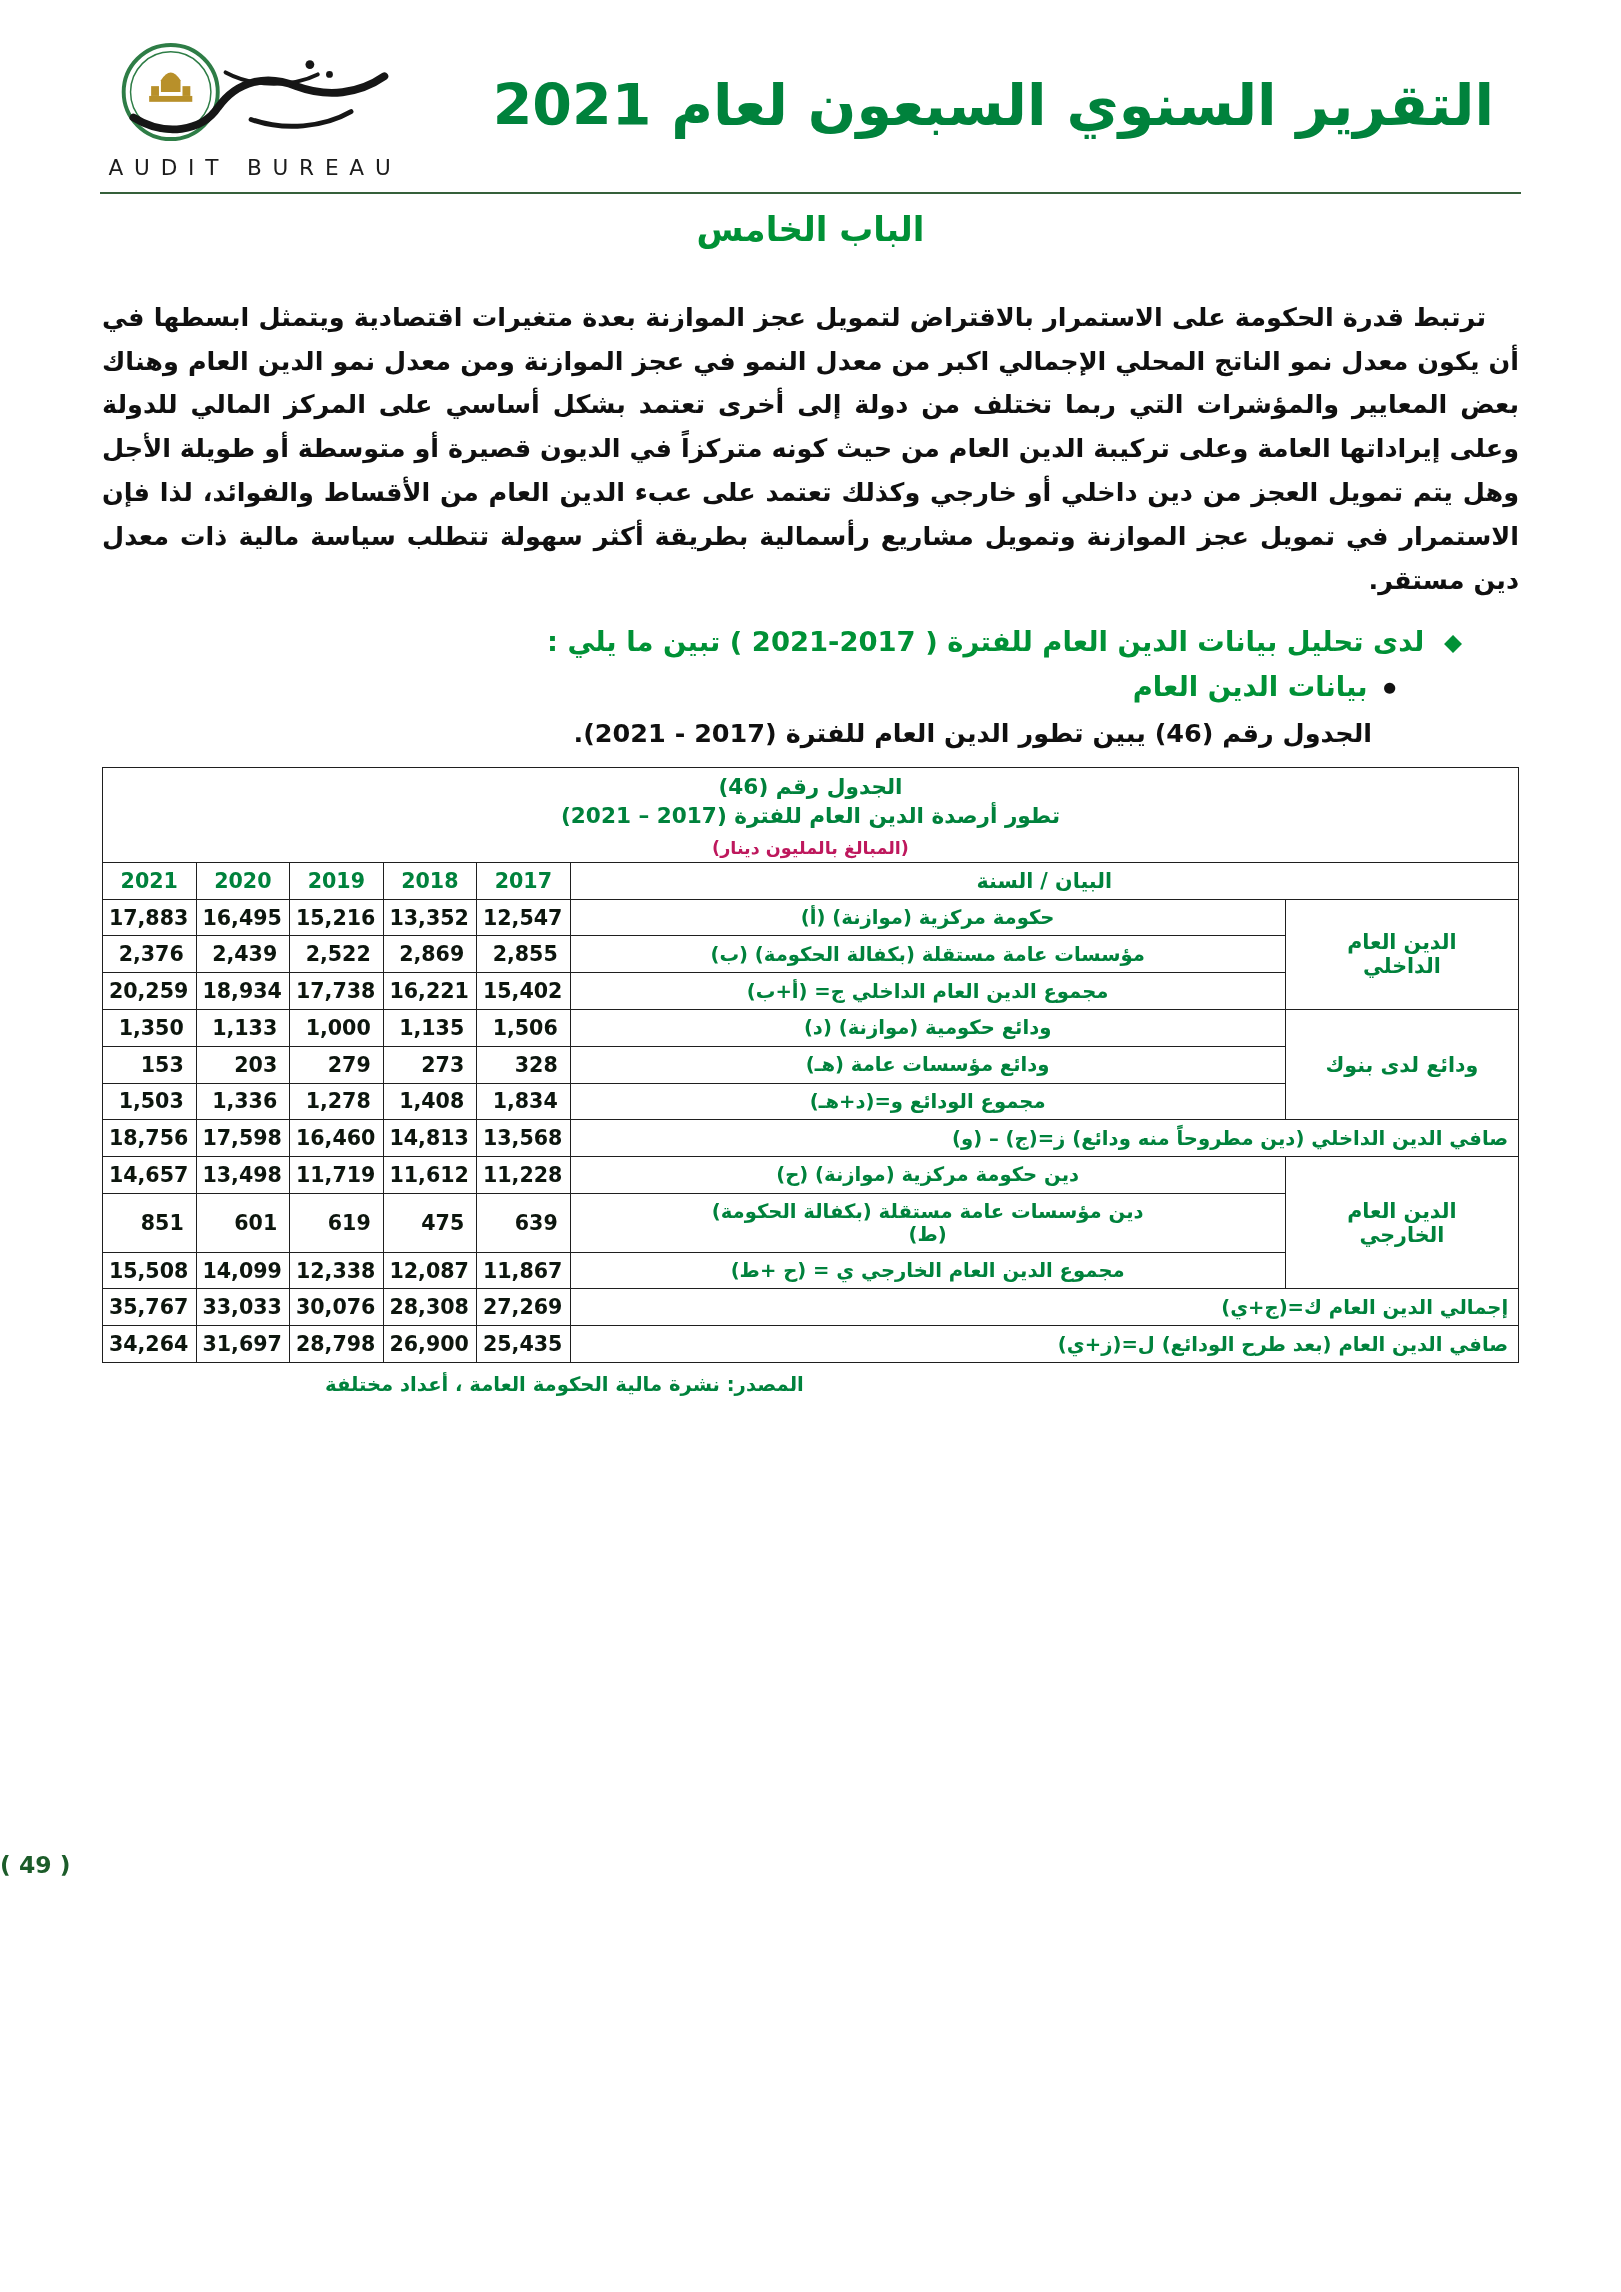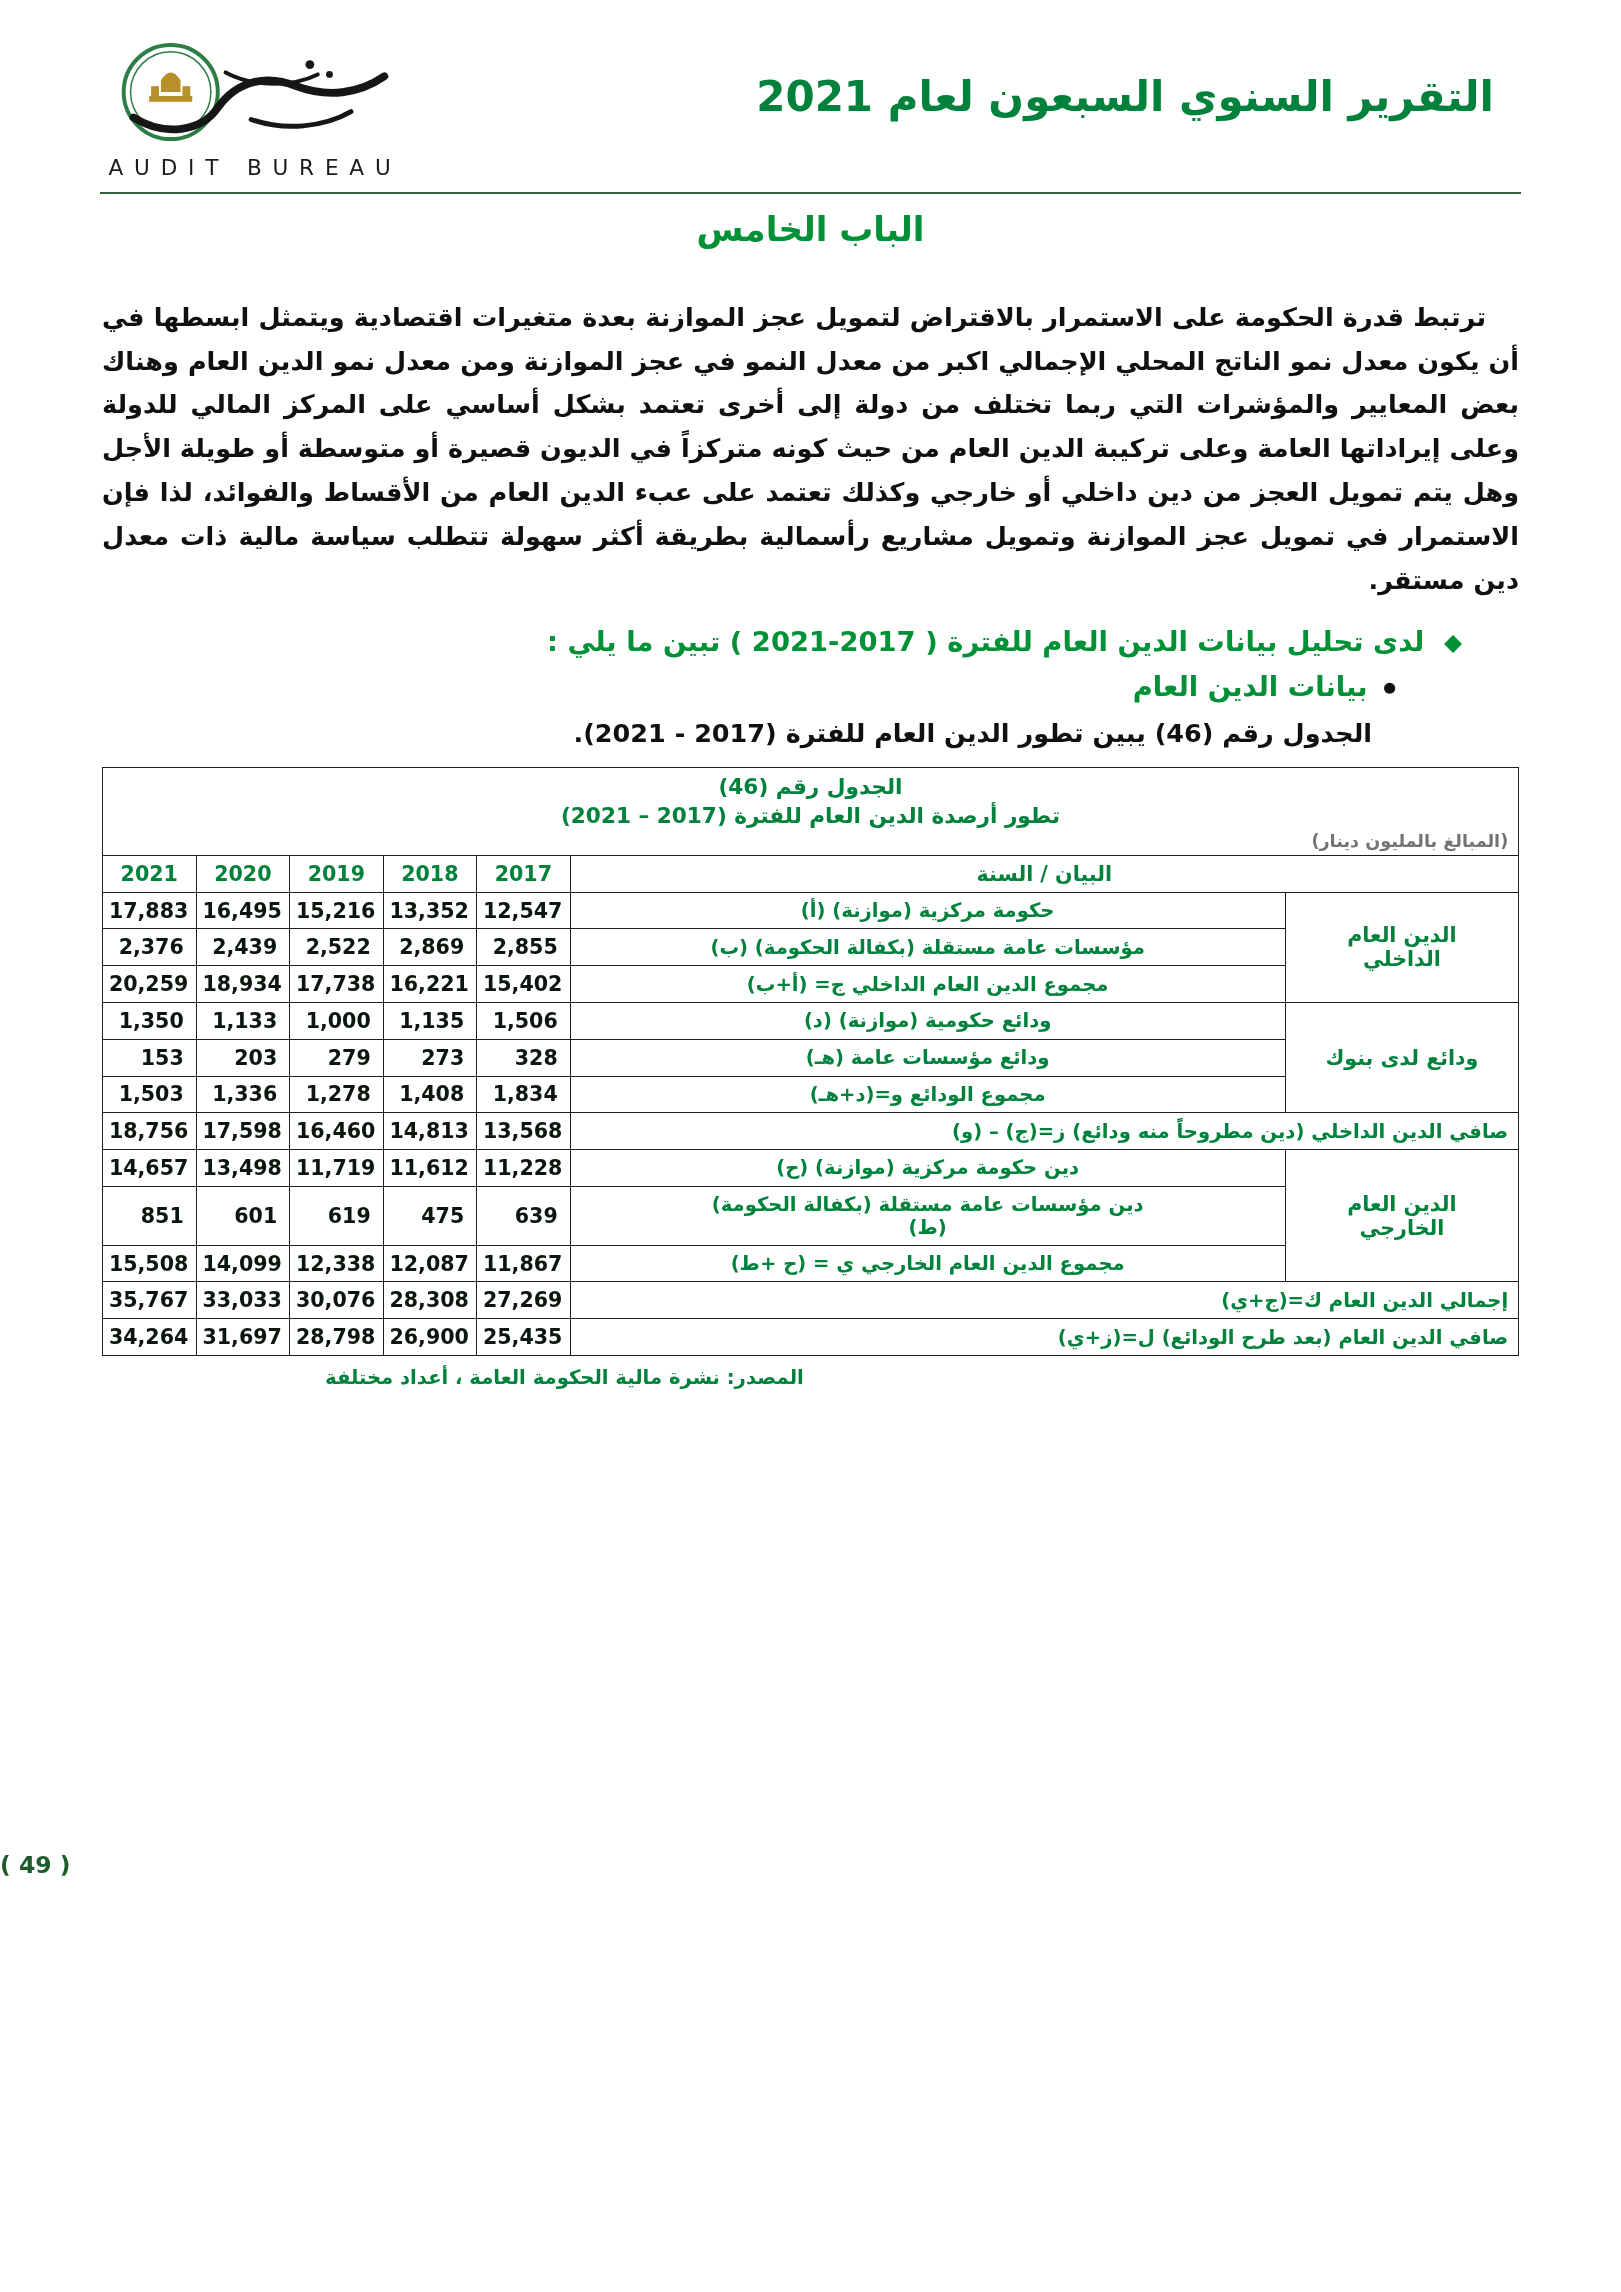--- a/index.html
+++ b/index.html
@@ -30,21 +30,21 @@
     margin-top:3.9px;
     font-size:21.6px;
     letter-spacing:10.8px;
     color:#1c1c1c;
     white-space:nowrap;
   }
   .report-title {
     direction:rtl;
     margin-top:37px;
     color:#00823c;
-    font-size:42px;
+    font-size:57px;
     font-weight:bold;
     white-space:nowrap;
   }
   .rule {
     margin:11.8px 100px 0 100px;
     border-top:2px solid #35603a;
   }
 
   
   .chapter {
@@ -108,21 +108,21 @@
     width:100%;
     margin-top:19.6px;
     border-collapse:collapse;
     table-layout:fixed;
     direction:rtl;
   }
   .debt-table td, .debt-table th { border:1.6px solid #1f1f1f; }
   .caption-cell { padding:5.9px 9.8px 3.9px 9.8px; }
   .cap1 { text-align:center; color:#00823c; font-size:21.6px; font-weight:bold; }
   .cap2 { text-align:center; color:#00823c; font-size:21.6px; font-weight:bold; margin-top:3.9px; }
-  .cap3 { text-align:right;  color:#737373; font-size:17.6px; font-weight:bold; margin-top:3px; }
+  .cap3 { text-align:center;  color:#be185d; font-size:17.6px; font-weight:bold; margin-top:10px; }
   .label-th, .year-th {
     color:#00823c; font-size:20.6px; font-weight:bold;
     text-align:center; padding:5.9px 3.9px;
   }
   .group-cell {
     color:#00823c; font-size:20.6px; font-weight:bold;
     text-align:center; padding:3.9px 5.9px; white-space:pre-line;margin-left:22px;
   }
   .label-cell {
     color:#00823c; font-size:19.6px; font-weight:bold;

